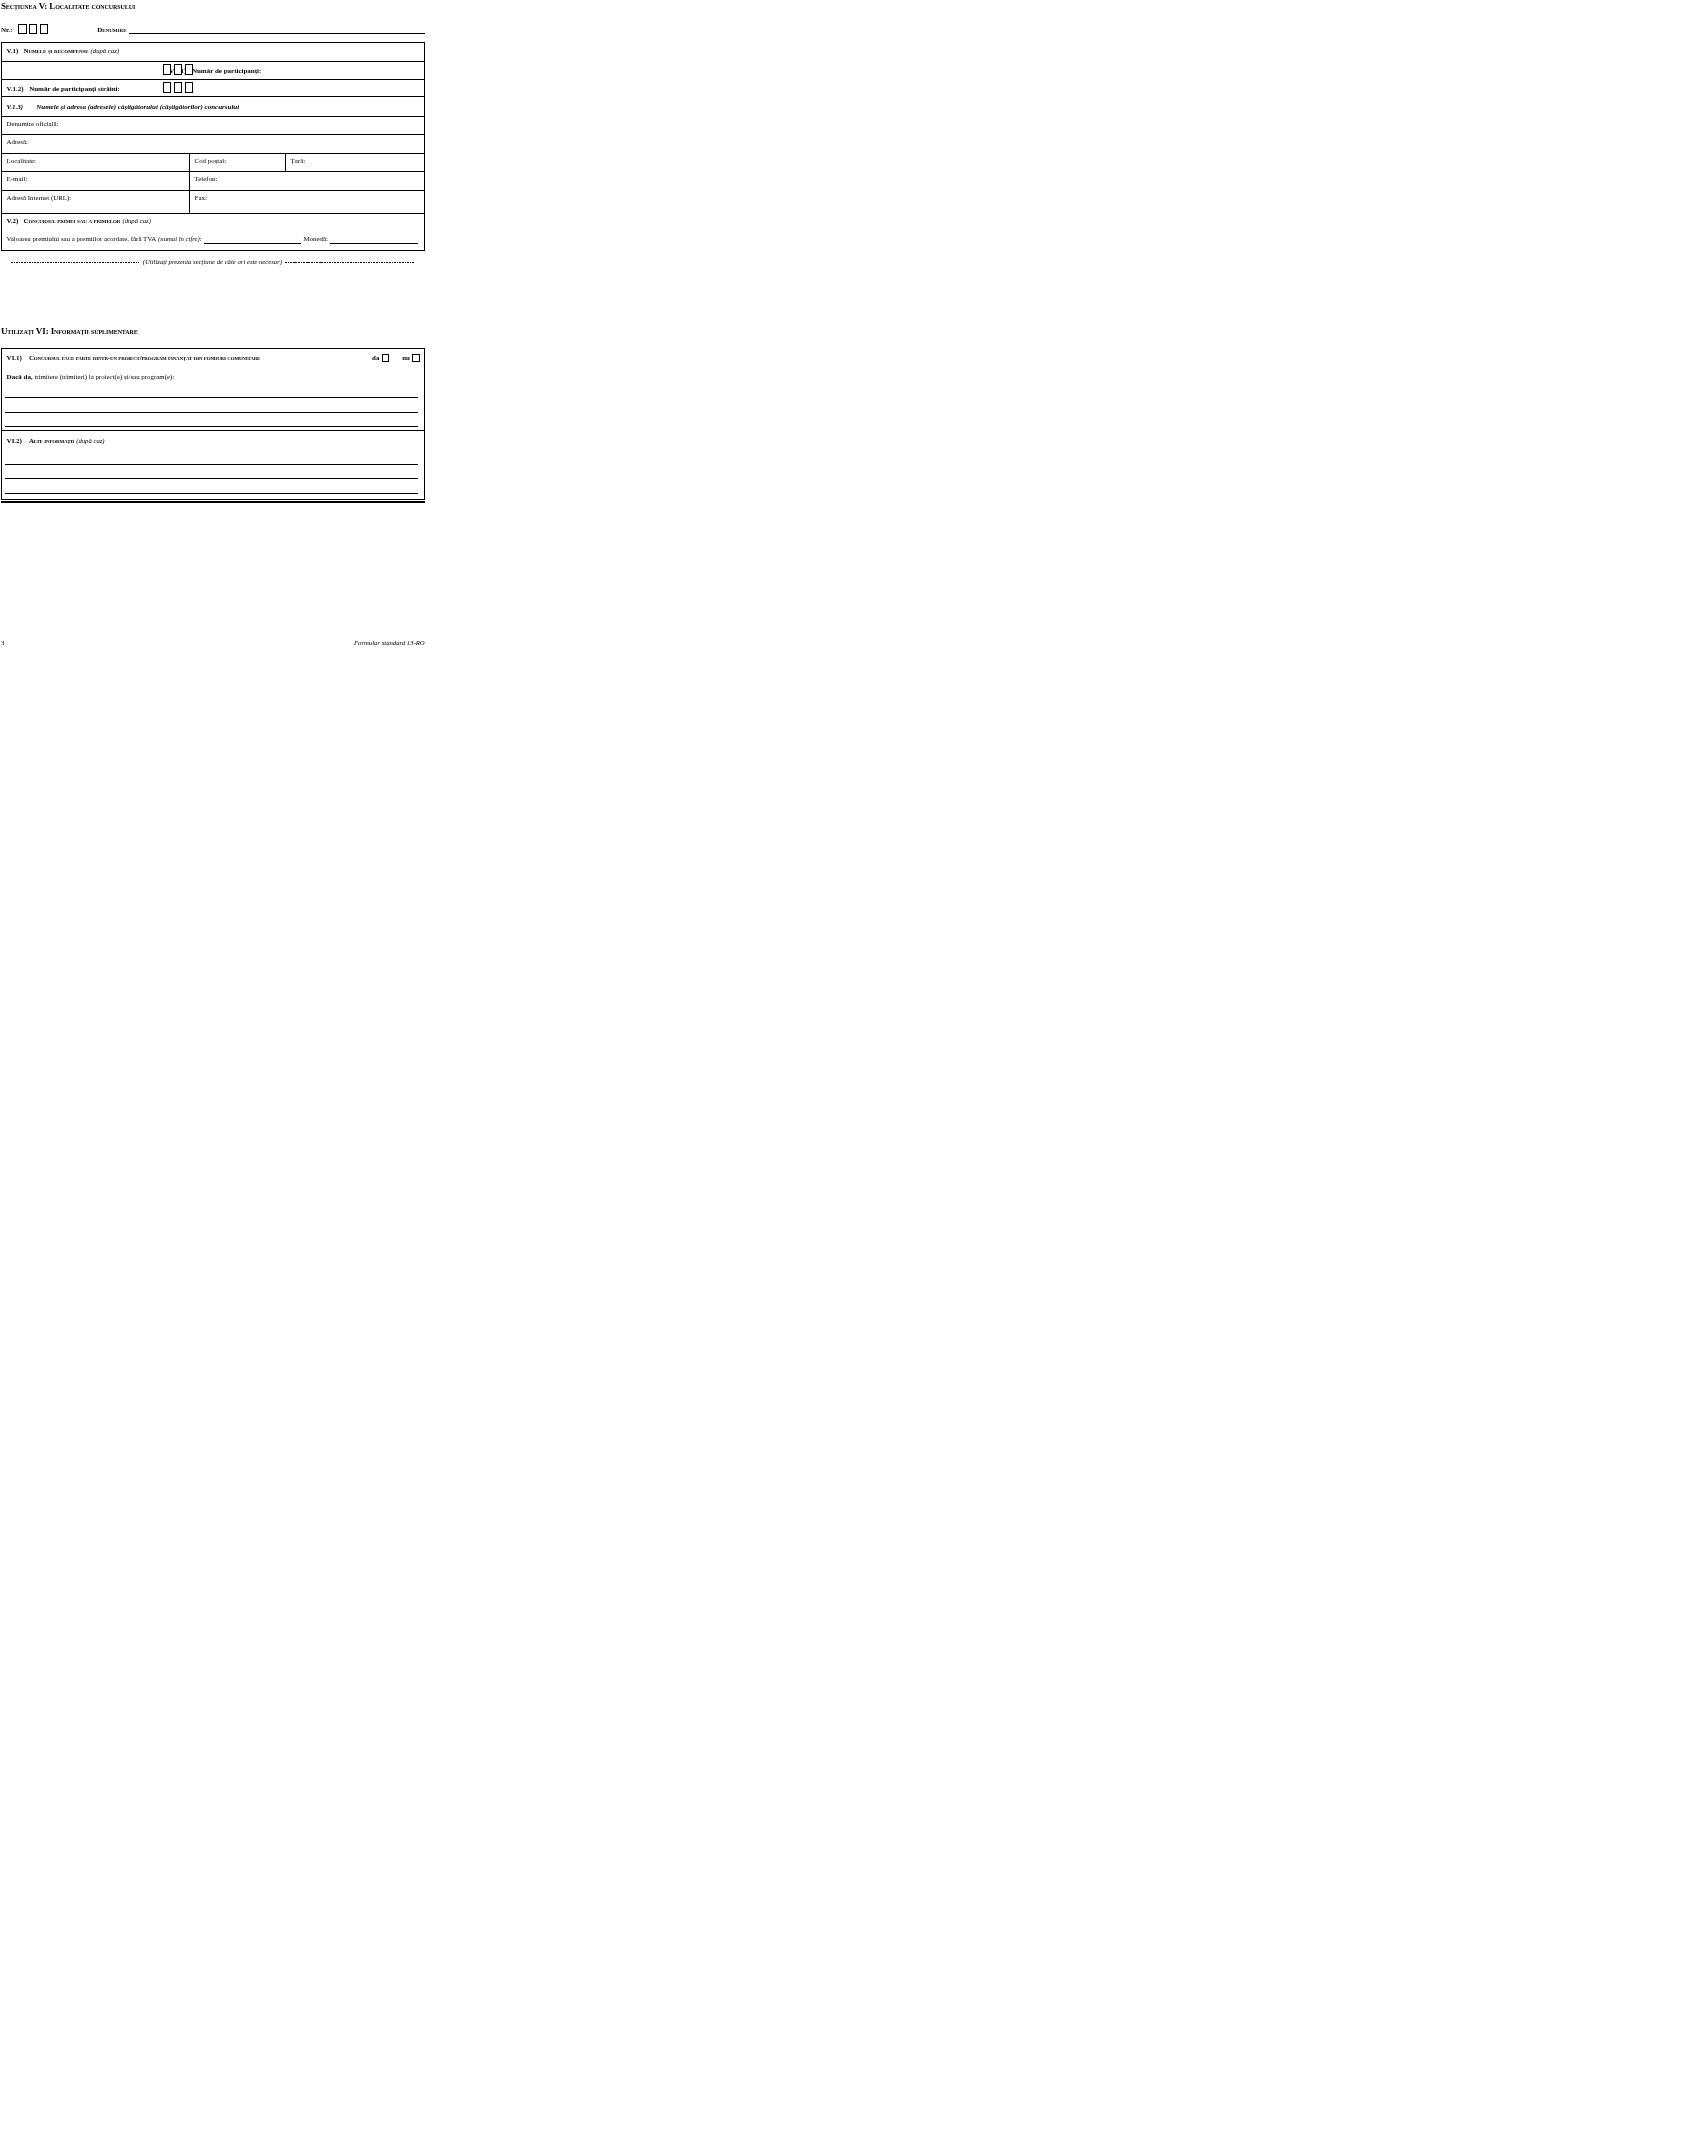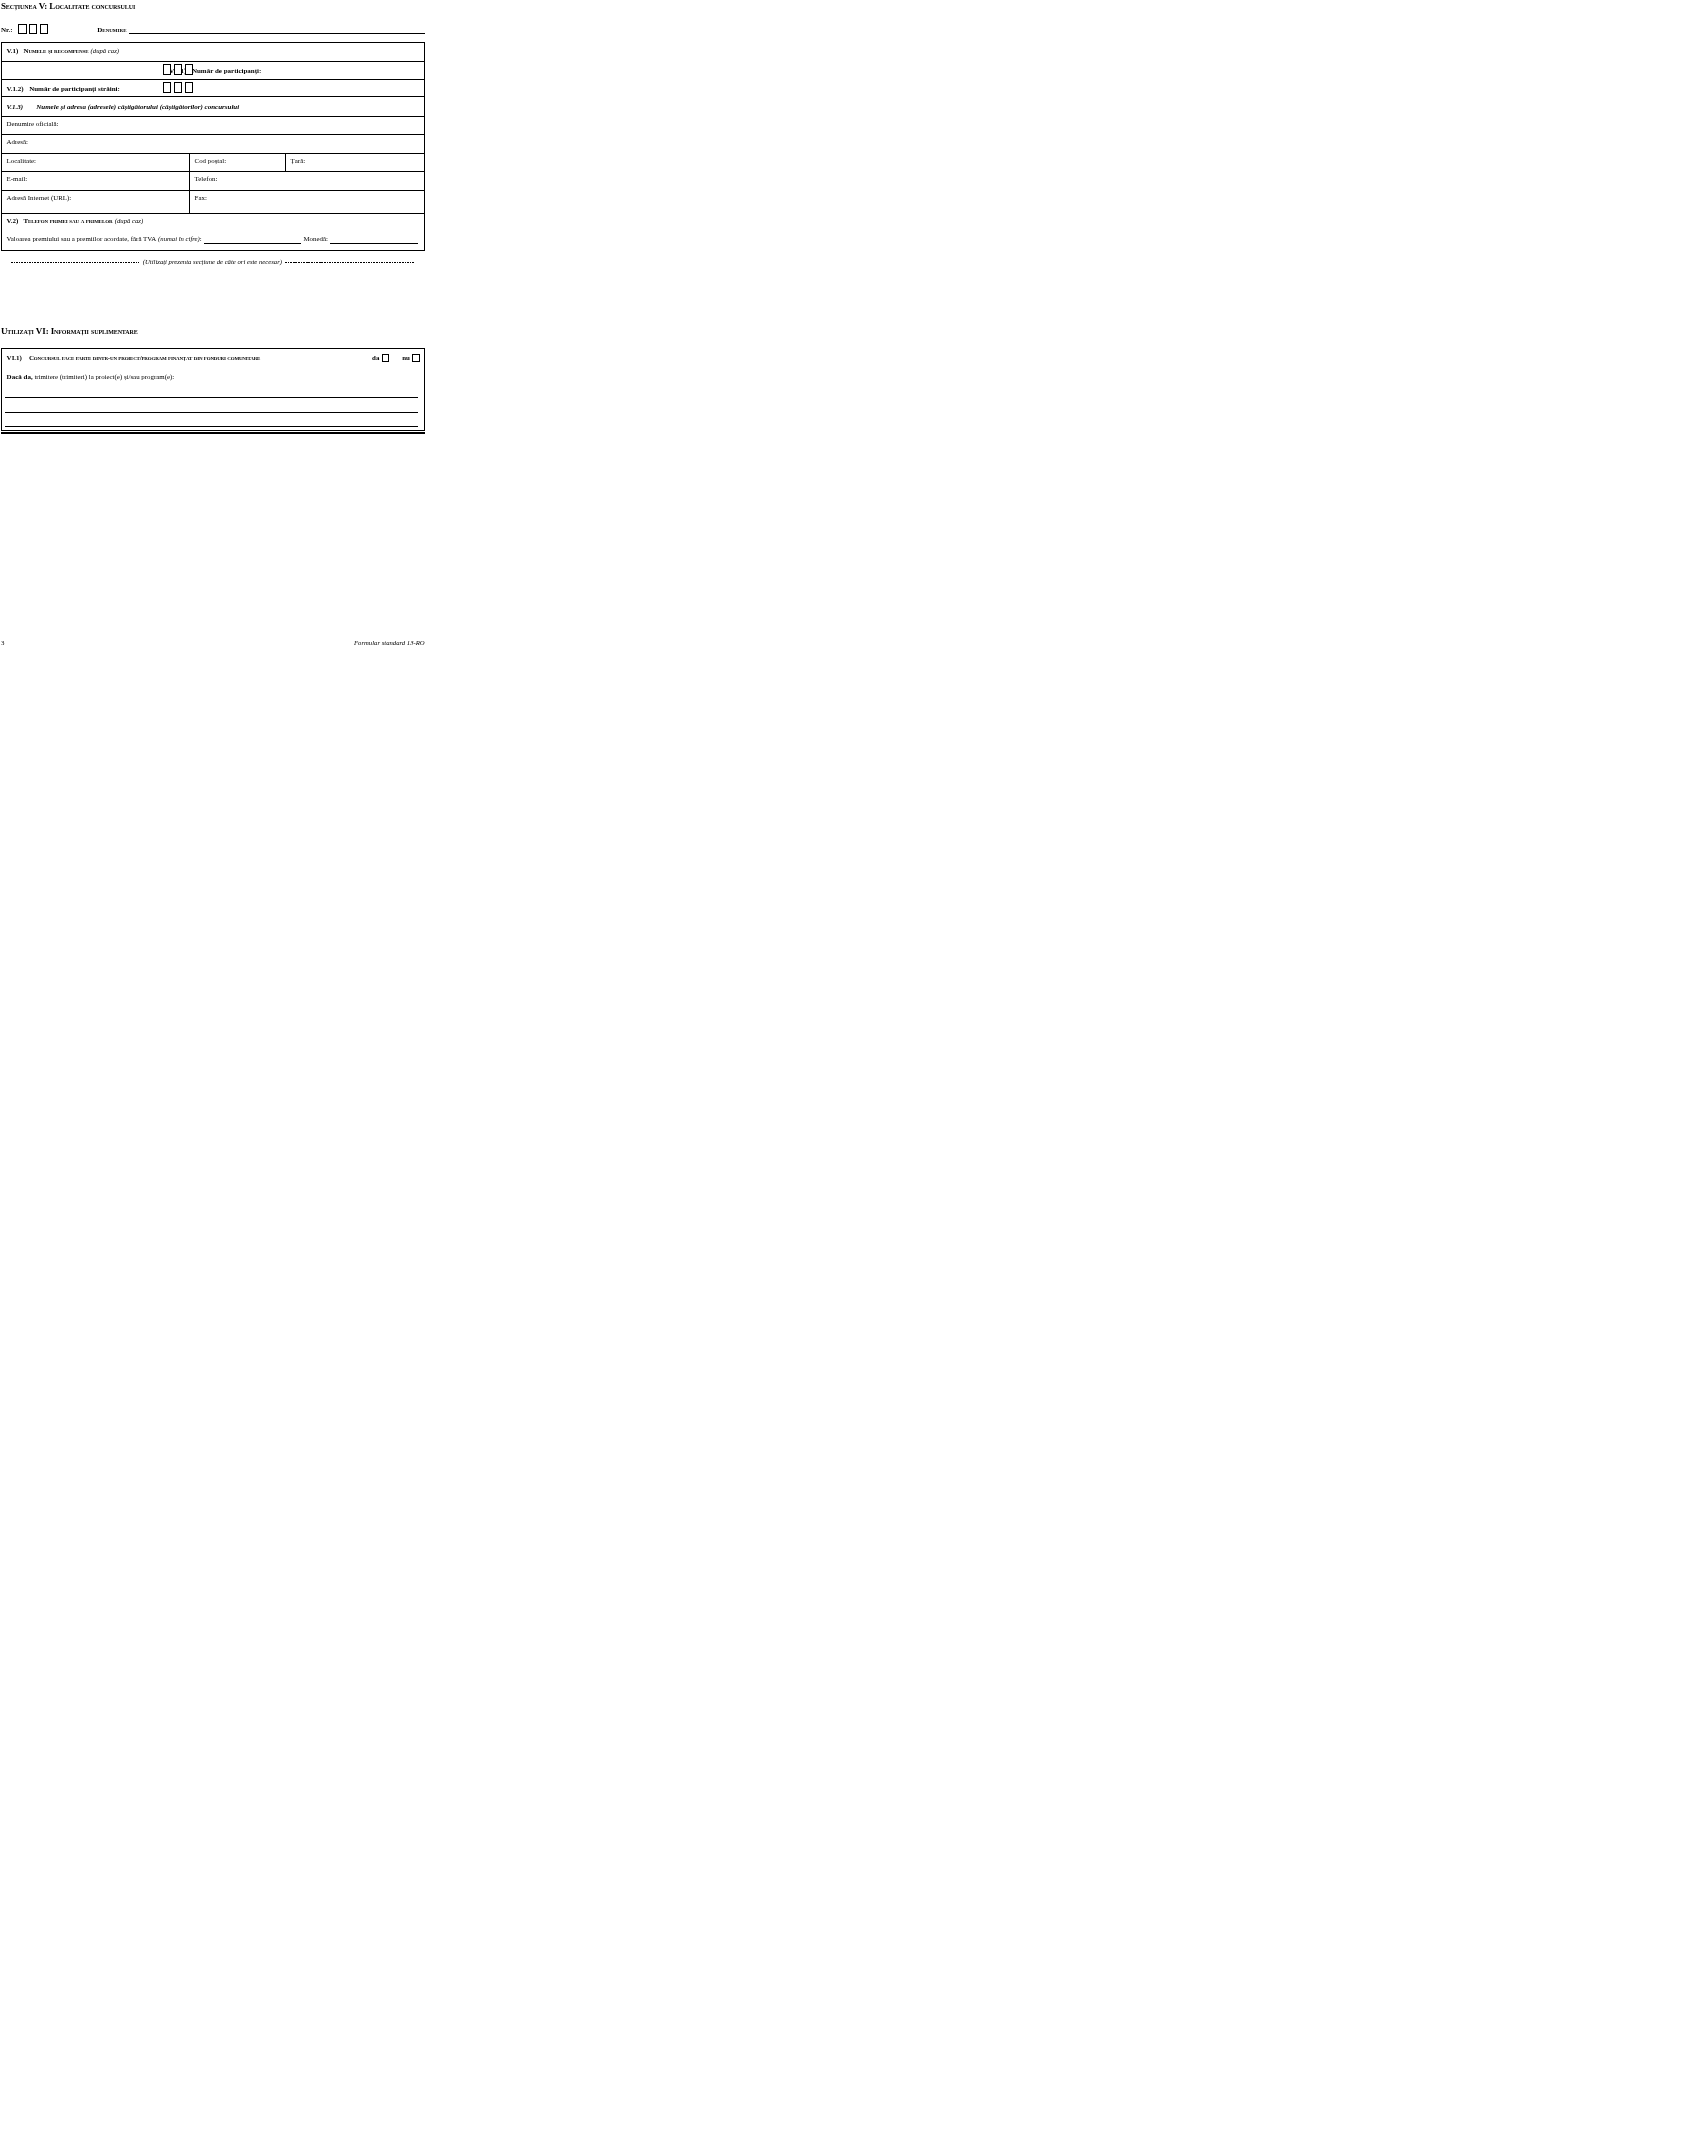--- a/index.html
+++ b/index.html
@@ -241,21 +241,21 @@
         </div>
         <div class="cell">
           <span class="plainlabel">Fax:</span>
         </div>
       </div>
     </div>
 
     <div class="frow r-v2">
       <div class="hline" style="padding-top:3.4px;">
         <span class="rownum">V.2)</span>
-        <span class="sc-title">Telefon primei sau a primelor</span>
+        <span class="sc-title">Concursul primei sau a primelor</span>
         <span class="it-suffix">(după caz)</span>
       </div>
       <div class="value-line">
         <span>Valoarea premiului sau a premiilor acordate, fără TVA</span>&nbsp;<span class="it-suffix">(numai în cifre)</span><span>:</span>
         <span class="fill"></span>
         <span class="moneda-label">Monedă:</span>
         <span class="fill2"></span>
       </div>
     </div>
 
@@ -287,20 +287,30 @@
       </div>
       <div class="daca-line">
         <span class="daca-bold">Dacă da,</span>
         <span>trimitere (trimiteri) la proiect(e) și/sau program(e):</span>
       </div>
       <div class="wline first"></div>
       <div class="wline"></div>
       <div class="wline"></div>
     </div>
 
+    <div class="frow r-vi2">
+      <div class="vi-header">
+        <span class="rownum">VI.2)</span>
+        <span class="sc-title">Alte informații</span>
+        <span class="it-suffix" style="margin-left:2.2px;">(după caz)</span>
+      </div>
+      <div class="wline first"></div>
+      <div class="wline"></div>
+      <div class="wline"></div>
+    </div>
 
   </div>
   <div class="t2-bar"></div>
 
   <div class="footer">
     <span class="page-num">3</span>
     <span class="form-id">Formular standard 13-RO</span>
   </div>
 
 </div>

